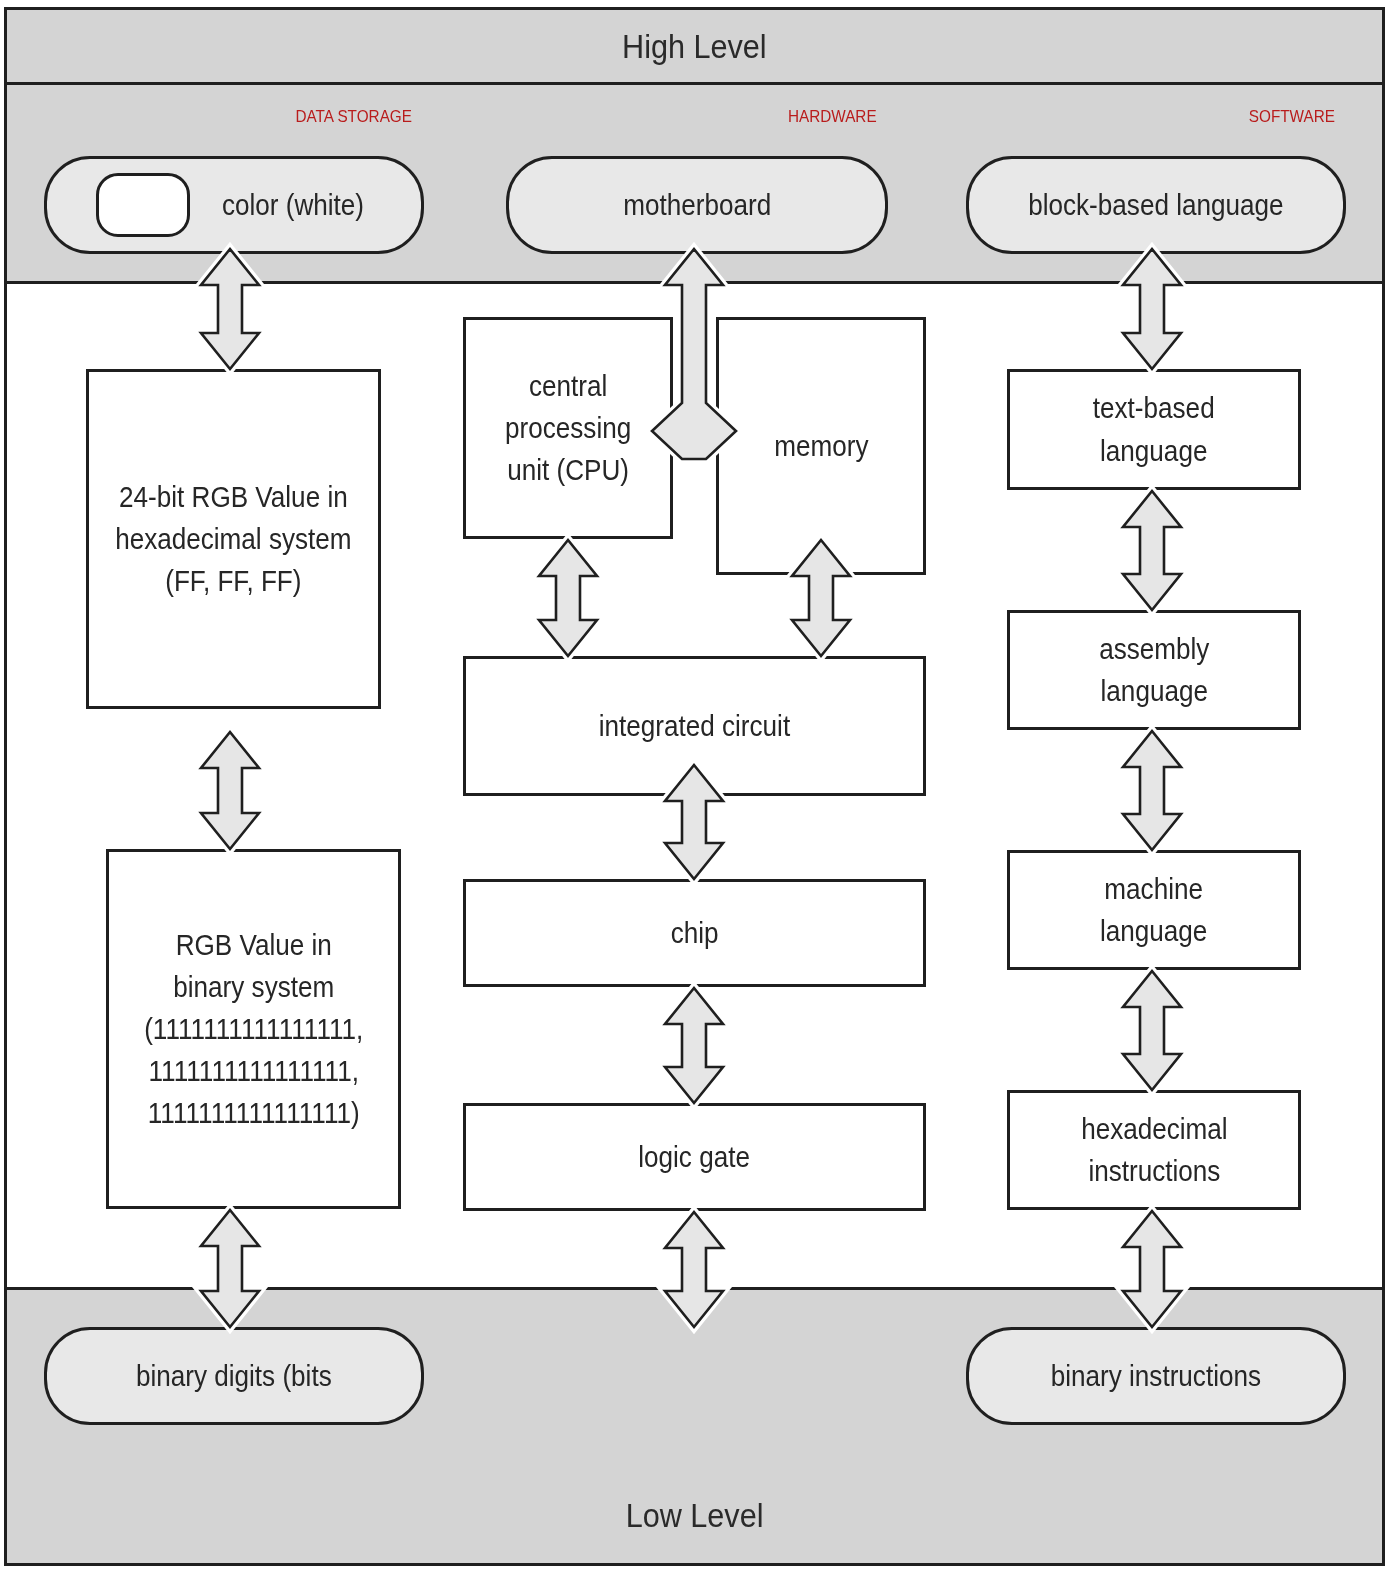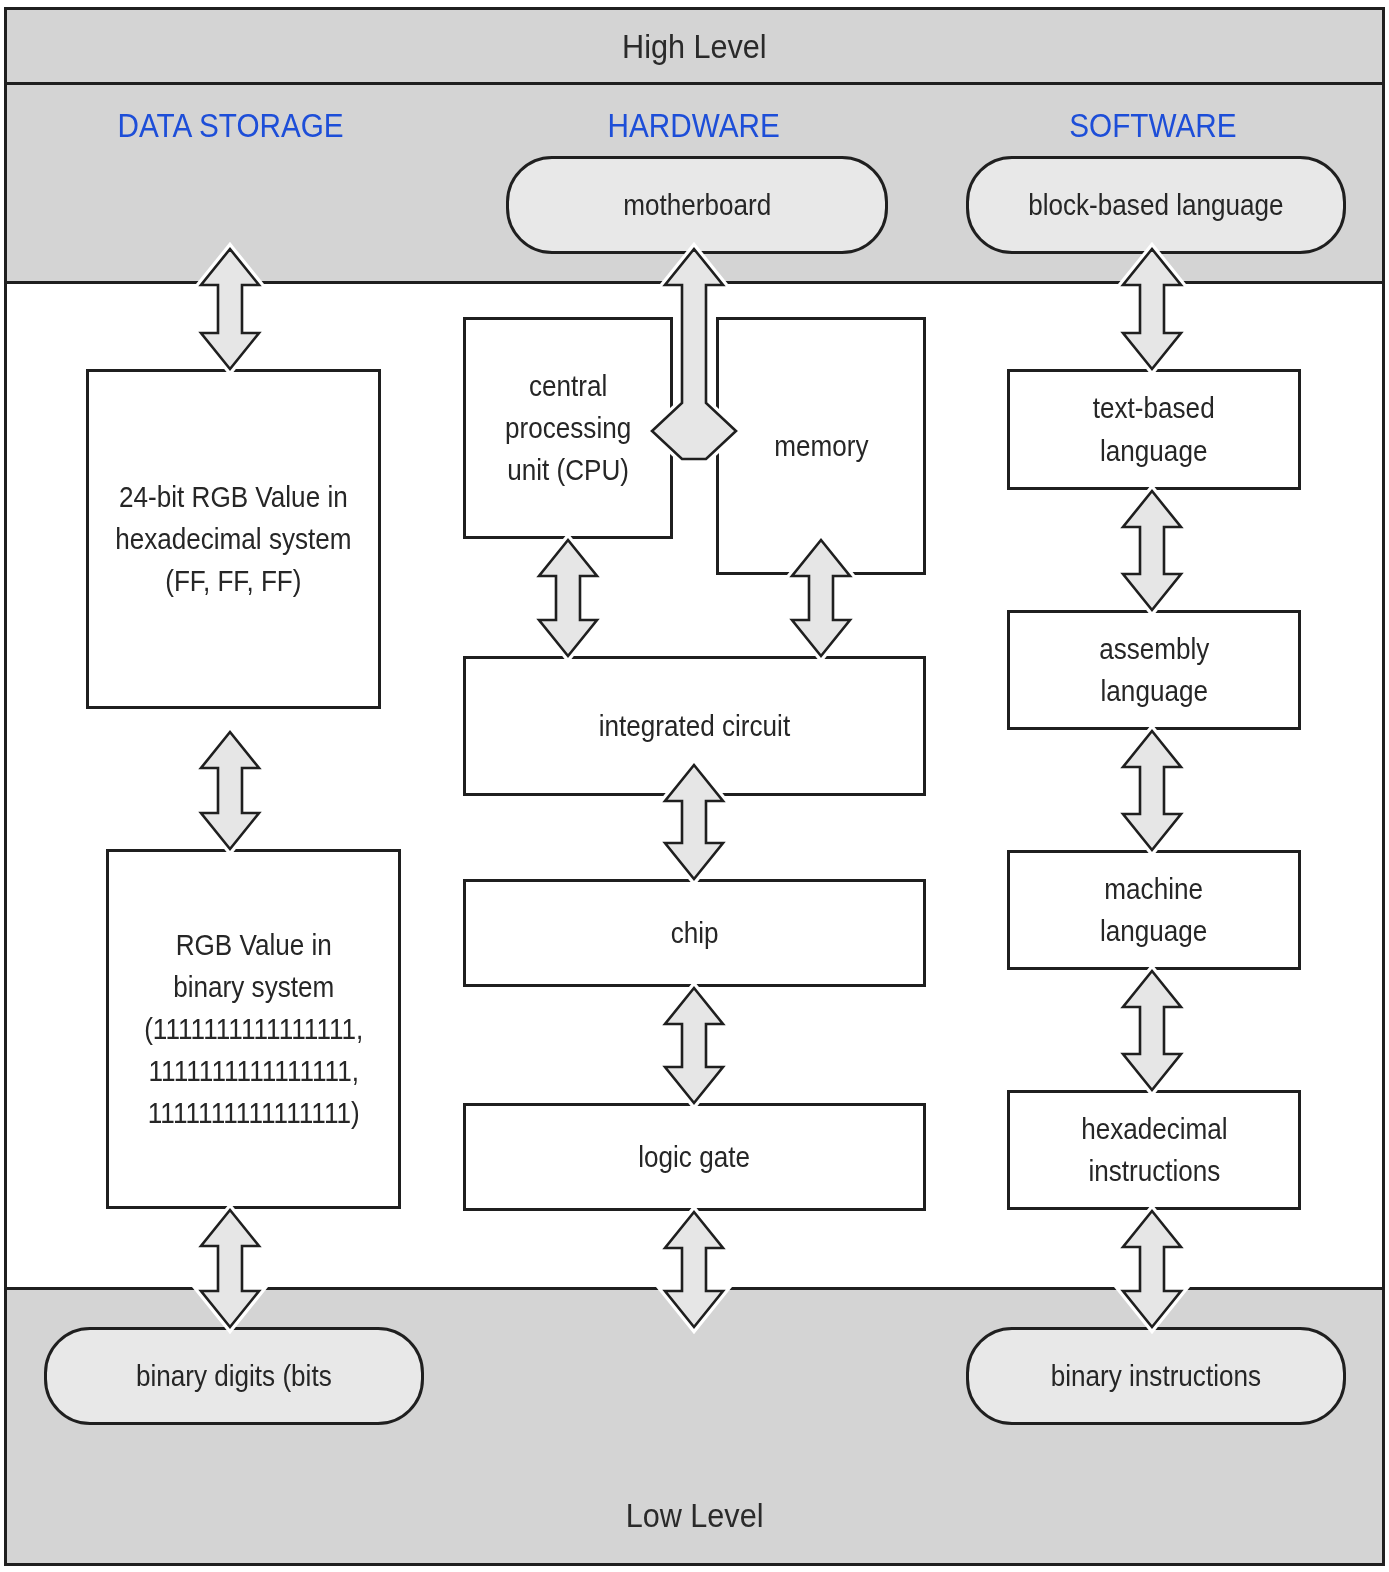--- a/index.html
+++ b/index.html
@@ -8,21 +8,21 @@
   .frame{position:absolute;left:4px;right:4px;top:7px;bottom:6px;
          border:3px solid #1f1f1f;pointer-events:none;z-index:6;}
   .band{position:absolute;left:7px;right:7px;background:#d4d4d4;}
   .band-high{top:10px;height:72px;border-bottom:3px solid #1f1f1f;}
   .band-cat{top:85px;height:196px;border-bottom:3px solid #1f1f1f;}
   .band-bottom{top:1287px;height:174px;border-top:3px solid #1f1f1f;border-bottom:3px solid #1f1f1f;}
   .band-low{top:1464px;height:99px;}
   .band-title{position:absolute;left:0;right:0;text-align:center;font-size:34px;
               font-weight:400;color:#2a2a2a;z-index:2;}
   .cond{display:inline-block;transform:scaleX(0.9);transform-origin:center center;}
-  .col-title{position:absolute;text-align:center;font-size:33px;color:#1d4ed8;z-index:2;}
+  .col-title{position:absolute;text-align:right;font-size:17px;color:#b91c1c;z-index:2;}
   .pill{position:absolute;height:92px;background:#e8e8e8;border:3px solid #1f1f1f;
         border-radius:46px;display:flex;align-items:center;justify-content:center;
         font-size:29px;z-index:2;}
   .swatch{width:88px;height:58px;background:#ffffff;border:3px solid #1f1f1f;
           border-radius:22px;margin-right:24px;flex:0 0 auto;}
   .wbox{position:absolute;background:#ffffff;border:3px solid #1f1f1f;
         display:flex;align-items:center;justify-content:center;text-align:center;
         font-size:29px;line-height:1.45;z-index:2;box-sizing:border-box;}
   .wbox .cond{white-space:pre-line;}
   .arrows{position:absolute;left:0;top:0;width:1389px;height:1572px;z-index:4;}
@@ -49,20 +49,24 @@
   <div class="col-title" style="left:44px;top:107px;width:374px;">
     <span class="cond">DATA STORAGE</span>
   </div>
   <div class="col-title" style="left:506px;top:107px;width:376px;">
     <span class="cond">HARDWARE</span>
   </div>
   <div class="col-title" style="left:966px;top:107px;width:374px;">
     <span class="cond">SOFTWARE</span>
   </div>
 
+  <div class="pill" style="left:44px;top:156px;width:374px;">
+    <span class="swatch"></span>
+    <span class="cond">color (white)</span>
+  </div>
   <div class="pill" style="left:506px;top:156px;width:376px;">
     <span class="cond">motherboard</span>
   </div>
   <div class="pill" style="left:966px;top:156px;width:374px;">
     <span class="cond">block-based language</span>
   </div>
 
   <div class="wbox" style="left:86px;top:369px;width:295px;height:340px;">
     <span class="cond">24-bit RGB Value in
 hexadecimal system

